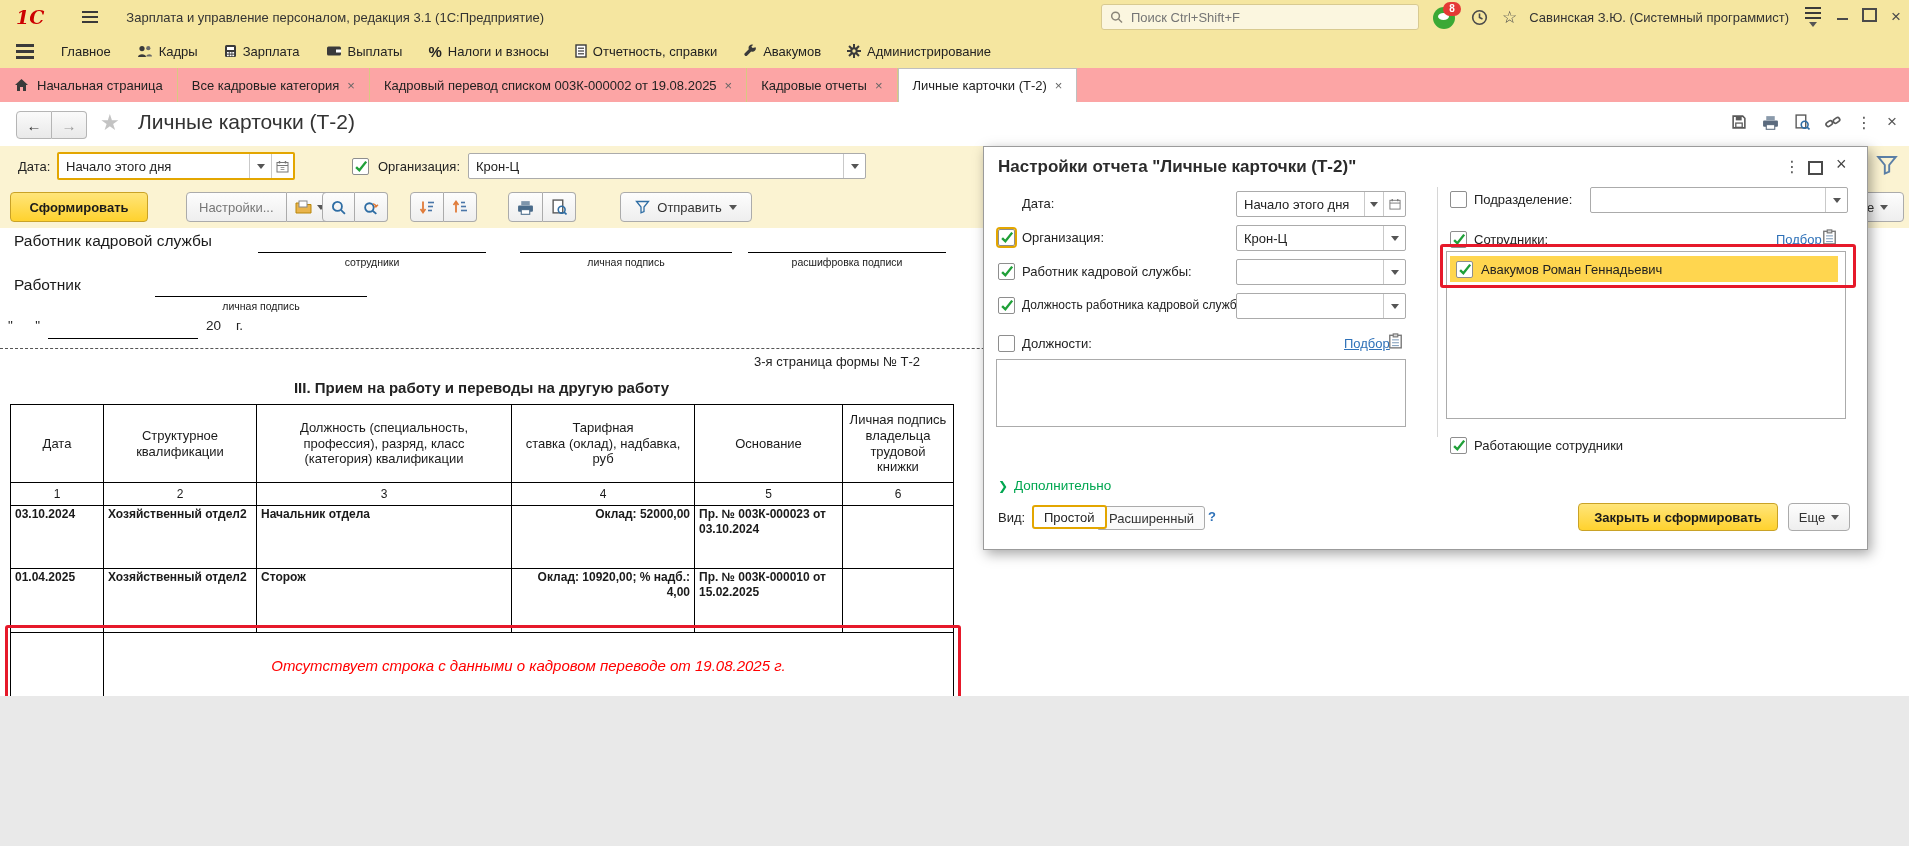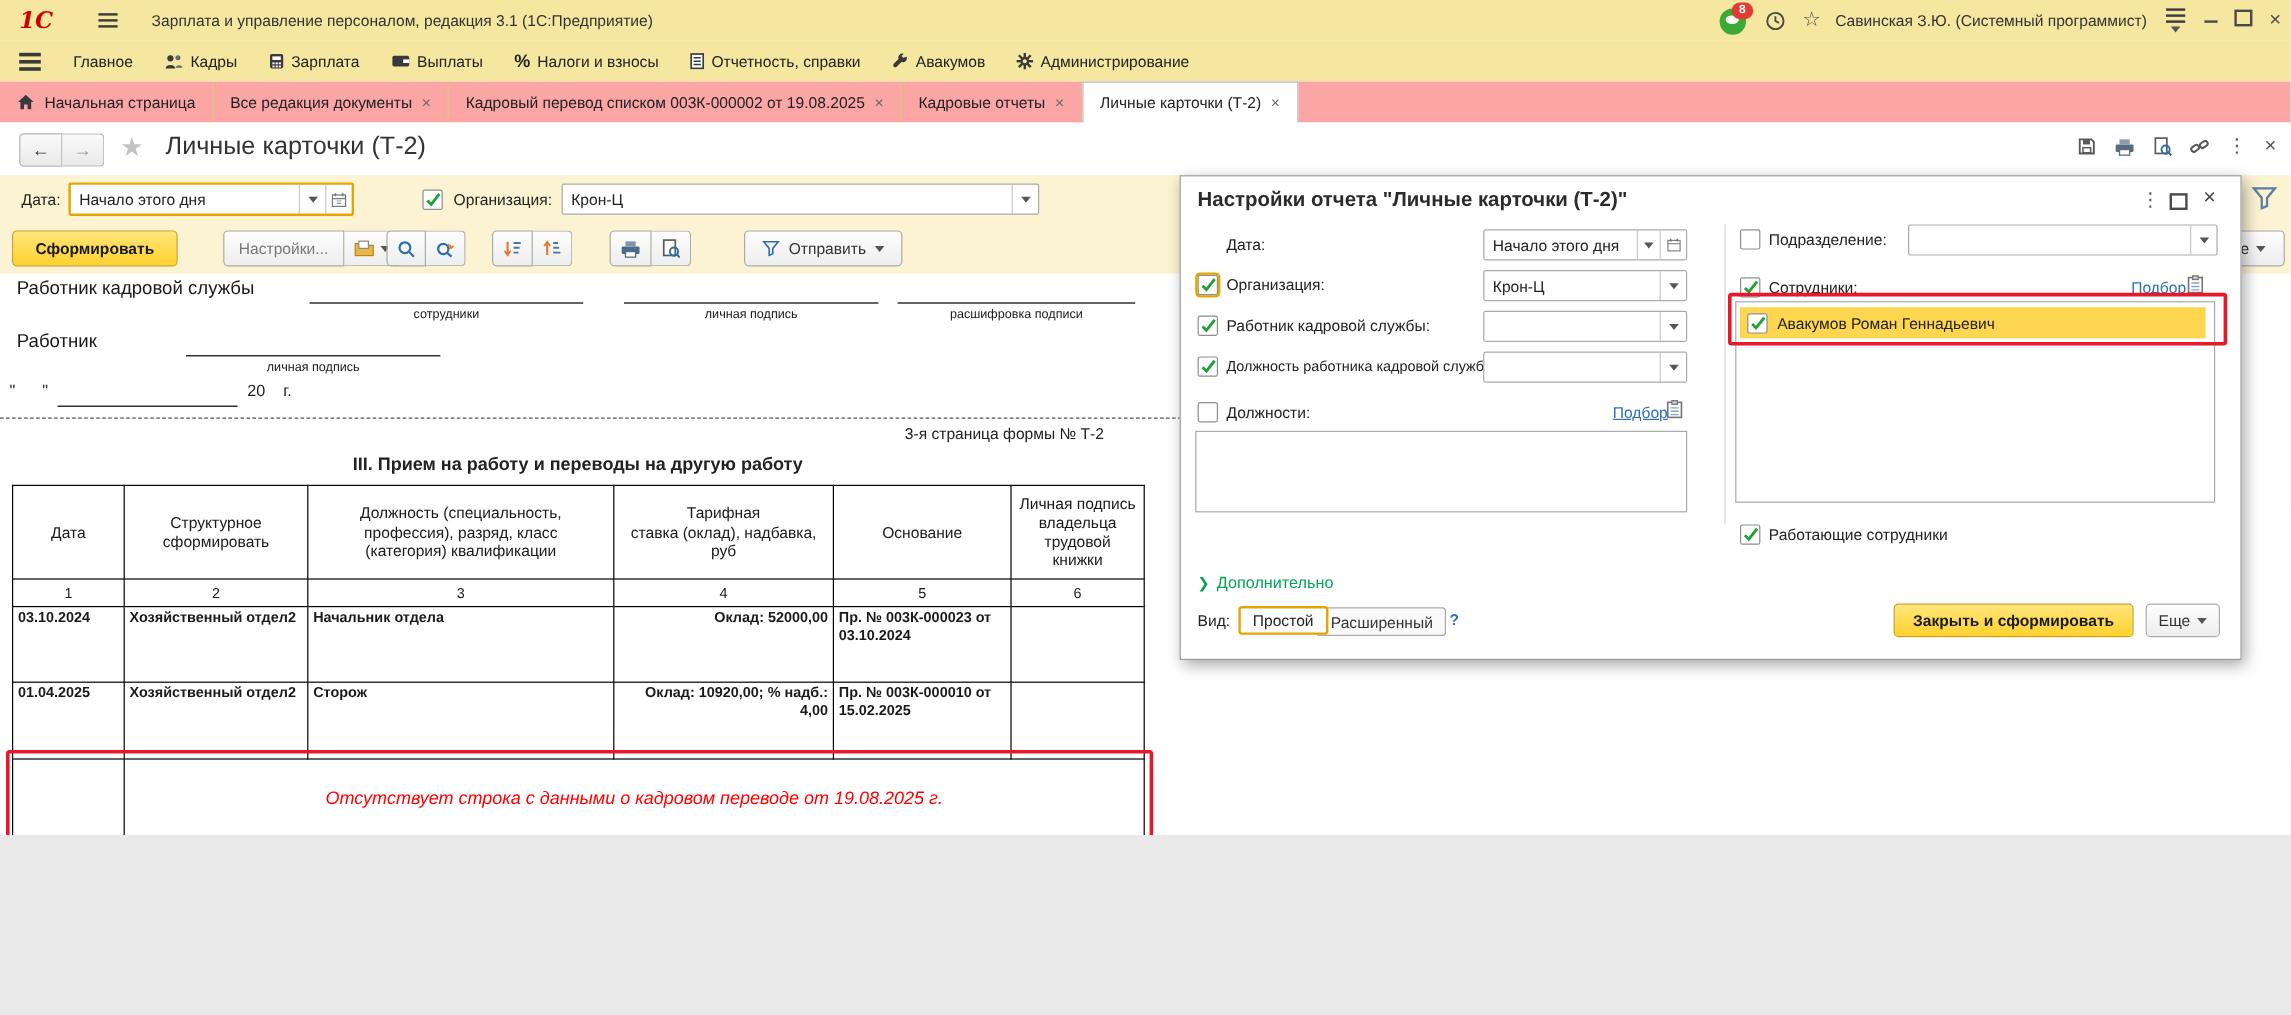--- a/index.html
+++ b/index.html
@@ -87,20 +87,27 @@
 
   <div class="abs titlebar flex">
     <span class="logo1c">1С</span>
     <span class="burger" style="margin-left:38px;">
         <i></i>
         <i></i>
         <i></i>
       </span>
     <span class="apptitle">Зарплата и управление персоналом, редакция 3.1  (1С:Предприятие)</span>
     <span style="flex:1;"></span>
+    <span class="searchbox flex">
+      <svg width="14" height="14" viewBox="0 0 14 14">
+          <circle cx="6" cy="6" r="4.2" fill="none" stroke="#8A8578" stroke-width="1.6"></circle>
+          <line x1="9.2" y1="9.2" x2="13" y2="13" stroke="#8A8578" stroke-width="1.6"></line>
+        </svg>
+      <input style="margin-left: 6px;" placeholder="Поиск Ctrl+Shift+F">
+    </span>
     <span class="notif" style="margin-left:14px;">
       <span class="bubble"></span>
       <span class="badge">8</span>
     </span>
     <span class="navico" style="margin-left:14px;">
       <svg width="17" height="17" viewBox="0 0 17 17">
           <circle cx="8.5" cy="8.5" r="6.8" fill="none" stroke="#4a4a4a" stroke-width="1.6"></circle>
           <path d="M8.5 4.5 V8.5 L11.5 10" fill="none" stroke="#4a4a4a" stroke-width="1.6"></path>
         </svg>
     </span>
@@ -194,21 +201,21 @@
   </div>
 
   <div class="abs tabbar flex">
     <span class="tab">
       <svg width="15" height="14" viewBox="0 0 15 14">
           <path d="M7.5 1 L14 7 H12 V13 H9 V9 H6 V13 H3 V7 H1 Z" fill="#3A3A3A"></path>
         </svg>
       <span>Начальная страница</span>
       </span>
     <span class="tab">
-      <span>Все редакция документы</span>
+      <span>Все кадровые категория</span>
       <span class="x">×</span>
       </span>
     <span class="tab">
       <span>Кадровый перевод списком 003К-000002 от 19.08.2025</span>
       <span class="x">×</span>
       </span>
     <span class="tab">
       <span>Кадровые отчеты</span>
       <span class="x">×</span>
       </span>
@@ -410,21 +417,21 @@
           <col style="width:153px">
           <col style="width:255px">
           <col style="width:183px">
           <col style="width:148px">
           <col style="width:111px">
         </colgroup>
       <tbody>
           <tr style="height:78px">
         <td class="th">Дата</td>
         <td class="th">Структурное
-сформировать</td>
+квалификации</td>
         <td class="th">Должность (специальность,
 профессия), разряд, класс
 (категория) квалификации</td>
         <td class="th">Тарифная
 ставка (оклад), надбавка,
 руб</td>
         <td class="th">Основание</td>
         <td class="th">Личная подпись
 владельца
 трудовой

